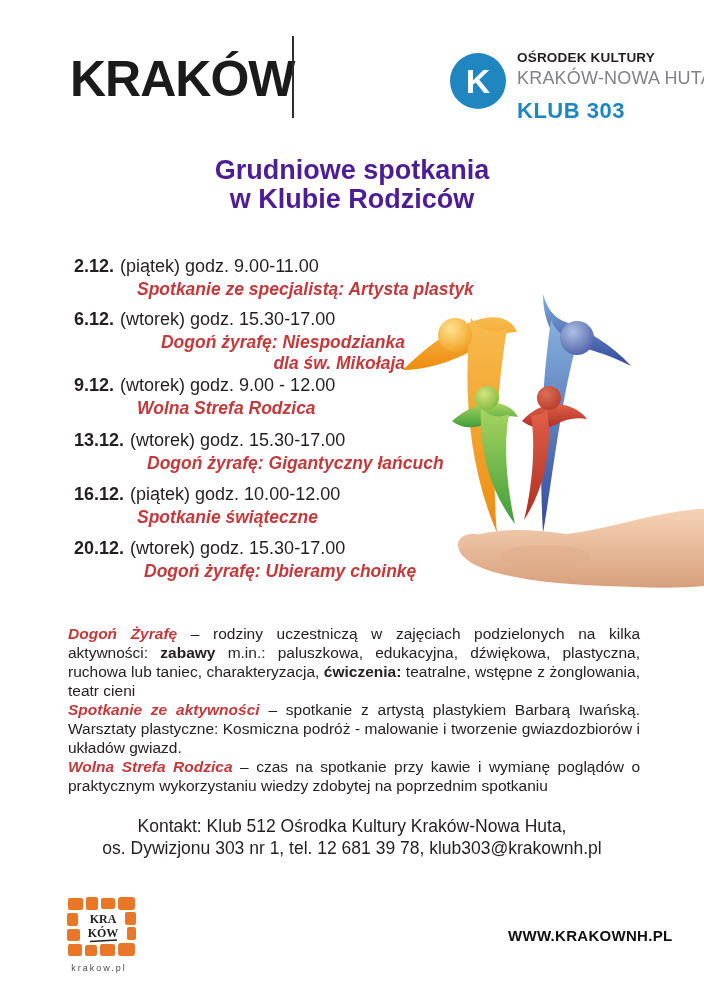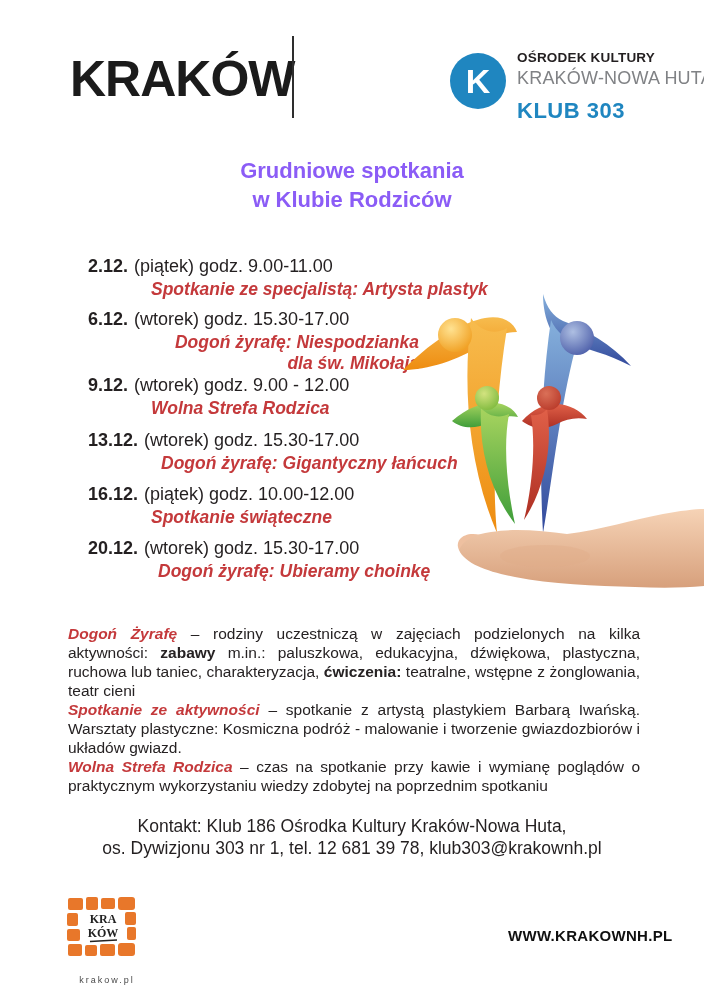--- a/index.html
+++ b/index.html
@@ -15,45 +15,45 @@
   .header-divider{position:absolute; left:292px; top:36px; width:2px; height:82px; background:#2e2e2e;}
   .klub-circle{position:absolute; left:450px; top:53px; width:56px; height:56px; border-radius:50%;
     background:#1f86c0; color:#fff; display:flex; align-items:center; justify-content:center;
     font-size:34px; font-weight:bold;}
   .klub-text{position:absolute; left:517px; top:51px; line-height:1;}
   .org-line1{font-size:13.5px; font-weight:bold; letter-spacing:.2px; color:#231f20;}
   .org-line2{font-size:18px; color:#808285; margin-top:4px; letter-spacing:.2px;}
   .org-line3{font-size:22px; font-weight:bold; color:#1f86c0; margin-top:13px; letter-spacing:.5px;}
   
   .title{position:absolute; left:0; top:156px; width:704px; text-align:center;
-    color:#8b5cf6; font-size:22px; font-weight:bold; line-height:29px;}
-  
-  .event{position:absolute; left:88px; font-size:18px; line-height:22px; color:#231f20;}
+    color:#4c1d95; font-size:27px; font-weight:bold; line-height:29px;}
+  
+  .event{position:absolute; left:74px; font-size:18px; line-height:22px; color:#231f20;}
   .event-date{font-weight:bold; margin-right:6px;}
   .event-sub{color:#c4393b; font-weight:bold; font-style:italic; padding-left:63px;
     font-size:17.5px; line-height:21px; margin-top:2px;}
   .e1{top:255px}.e2{top:308px}.e3{top:374px}.e4{top:429px}.e5{top:483px}.e6{top:537px}
   .e2 .event-sub{max-width:268px;text-align:right;}
   .e4 .event-sub{padding-left:73px;}
   .e6 .event-sub{padding-left:70px;}
   
   .illustration{position:absolute; left:395px; top:288px; width:309px; height:315px;}
   
   .descriptions{position:absolute; left:68px; top:624px; width:572px;
     font-size:15.5px; line-height:19px; text-align:justify; color:#262223;}
   .descriptions p{margin:0;}
   .desc-lead{color:#c4393b; font-weight:bold; font-style:italic;}
   .desc-bold{font-weight:bold;}
   
   .contact{position:absolute; left:7px; top:815px; width:690px; text-align:center;
     font-size:17.5px; line-height:22px; color:#231f20;}
   
   .mosaic{position:absolute; left:66px; top:896px;}
-  .mosaic-caption{position:absolute; left:60px; top:963px; width:94px; text-align:center;
-    font-size:9px; letter-spacing:2px; color:#4a4a4a;margin-top:12px;}
+  .mosaic-caption{position:absolute; left:52px; top:963px; width:94px; text-align:center;
+    font-size:9px; letter-spacing:2px; color:#4a4a4a;}
   .website{position:absolute; left:508px; top:927px; font-size:15px; font-weight:bold;
     letter-spacing:.3px; color:#101010;}
 </style>
 </head>
 <body>
 
 <div class="poster">
 
   <div class="krakow-wordmark">KRAKÓW</div>
   <div class="header-divider"></div>
@@ -167,21 +167,21 @@
     </g>
   </svg>
 
   <div class="descriptions">
     <p><span class="desc-lead">Dogoń Żyrafę</span><span> – rodziny uczestniczą w zajęciach podzielonych na kilka aktywności: </span><span class="desc-bold">zabawy</span><span> m.in.: paluszkowa, edukacyjna, dźwiękowa, plastyczna, ruchowa lub taniec, charakteryzacja, </span><span class="desc-bold">ćwiczenia:</span><span> teatralne, wstępne z żonglowania, teatr cieni</span></p>
     <p><span class="desc-lead">Spotkanie ze aktywności</span><span> – spotkanie z artystą plastykiem Barbarą Iwańską. Warsztaty plastyczne: Kosmiczna podróż - malowanie i tworzenie gwiazdozbiorów i układów gwiazd.</span></p>
     <p><span class="desc-lead">Wolna Strefa Rodzica</span><span> – czas na spotkanie przy kawie i wymianę poglądów o praktycznym wykorzystaniu wiedzy zdobytej na poprzednim spotkaniu</span></p>
   </div>
 
   <div class="contact">
-    <div>Kontakt: Klub 186 Ośrodka Kultury Kraków-Nowa Huta,</div>
+    <div>Kontakt: Klub 512 Ośrodka Kultury Kraków-Nowa Huta,</div>
     <div>os. Dywizjonu 303 nr 1, tel. 12 681 39 78, klub303@krakownh.pl</div>
   </div>
 
   <svg class="mosaic" width="82" height="64" viewBox="0 0 82 64" aria-hidden="true">
     <g fill="#e8772a">
       <rect x="2" y="2" width="15" height="12" rx="2"></rect>
       <rect x="20" y="1" width="12" height="13" rx="2"></rect>
       <rect x="35" y="2" width="14" height="11" rx="2"></rect>
       <rect x="52" y="1" width="17" height="13" rx="3"></rect>
       <rect x="1" y="17" width="11" height="13" rx="2"></rect>

